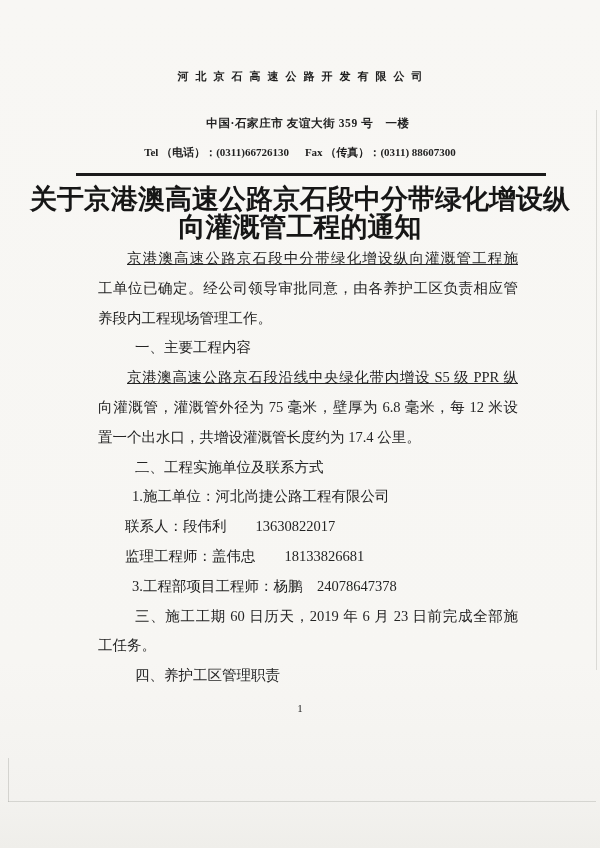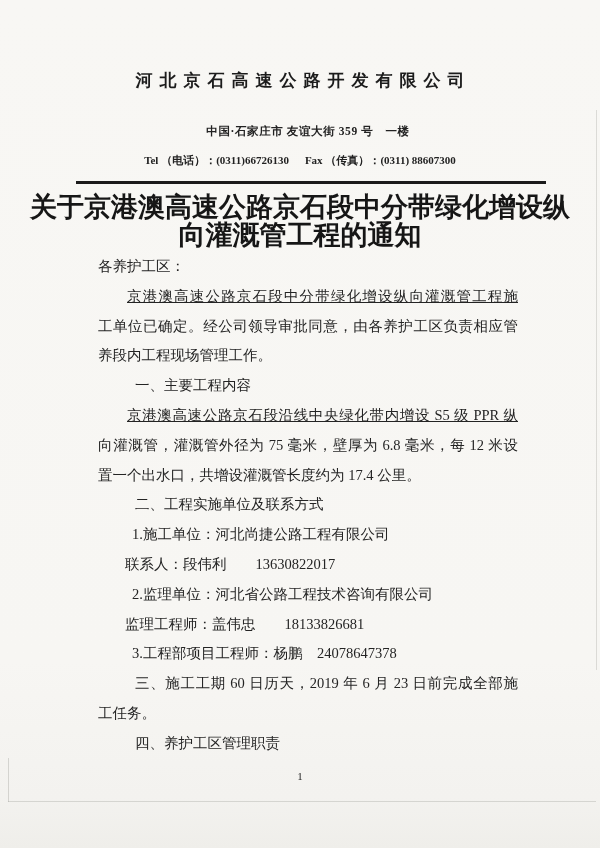--- a/index.html
+++ b/index.html
@@ -27,21 +27,21 @@
     position: absolute; left: 8px; top: 758px; width: 1px; height: 44px;
     background: rgba(165,165,160,0.4);
   }
   .edge-bottom {
     position: absolute; left: 8px; right: 4px; top: 801px; height: 1px;
     background: rgba(165,165,160,0.38);
   }
 
   .letterhead { padding-top: 69px; text-align: center; }
   .company {
-    font-size: 17px;
+    font-size: 11px;
     font-weight: 700;
     color: #1c1c1c;
     letter-spacing: 7px;
     text-indent: 7px;
   }
   .address {
     margin-top: 32px;
     font-size: 11.5px;
     font-weight: 700;
     letter-spacing: 0.6px;
@@ -118,32 +118,30 @@
   </header>
 
   <div class="rule"></div>
 
   <h1 class="title">
     <span>关于京港澳高速公路京石段中分带绿化增设纵</span>
     <span>向灌溉管工程的通知</span>
   </h1>
 
   <main class="doc-body">
-    <div class="ln">各养护工区：</div>
     <div class="ln ind-a full">京港澳高速公路京石段中分带绿化增设纵向灌溉管工程施</div>
     <div class="ln full">工单位已确定。经公司领导审批同意，由各养护工区负责相应管</div>
     <div class="ln">养段内工程现场管理工作。</div>
     <div class="ln ind-b">一、主要工程内容</div>
     <div class="ln ind-a full">京港澳高速公路京石段沿线中央绿化带内增设 S5 级 PPR 纵</div>
     <div class="ln full">向灌溉管，灌溉管外径为 75 毫米，壁厚为 6.8 毫米，每 12 米设</div>
     <div class="ln">置一个出水口，共增设灌溉管长度约为 17.4 公里。</div>
     <div class="ln ind-b">二、工程实施单位及联系方式</div>
     <div class="ln ind-c">1.施工单位：河北尚捷公路工程有限公司</div>
     <div class="ln ind-d">联系人：段伟利　　13630822017</div>
-    <div class="ln ind-c">2.监理单位：河北省公路工程技术咨询有限公司</div>
     <div class="ln ind-d">监理工程师：盖伟忠　　18133826681</div>
     <div class="ln ind-c">3.工程部项目工程师：杨鹏　24078647378</div>
     <div class="ln ind-b full">三、施工工期 60 日历天，2019 年 6 月 23 日前完成全部施</div>
     <div class="ln">工任务。</div>
     <div class="ln ind-b">四、养护工区管理职责</div>
   </main>
 
   <footer>
     <div class="pageno">1</div>
   </footer>

